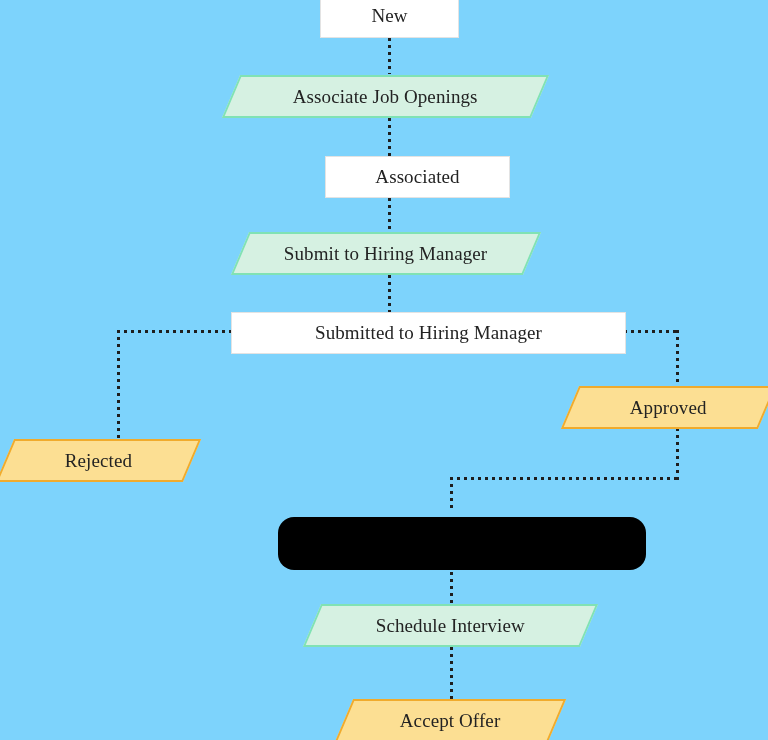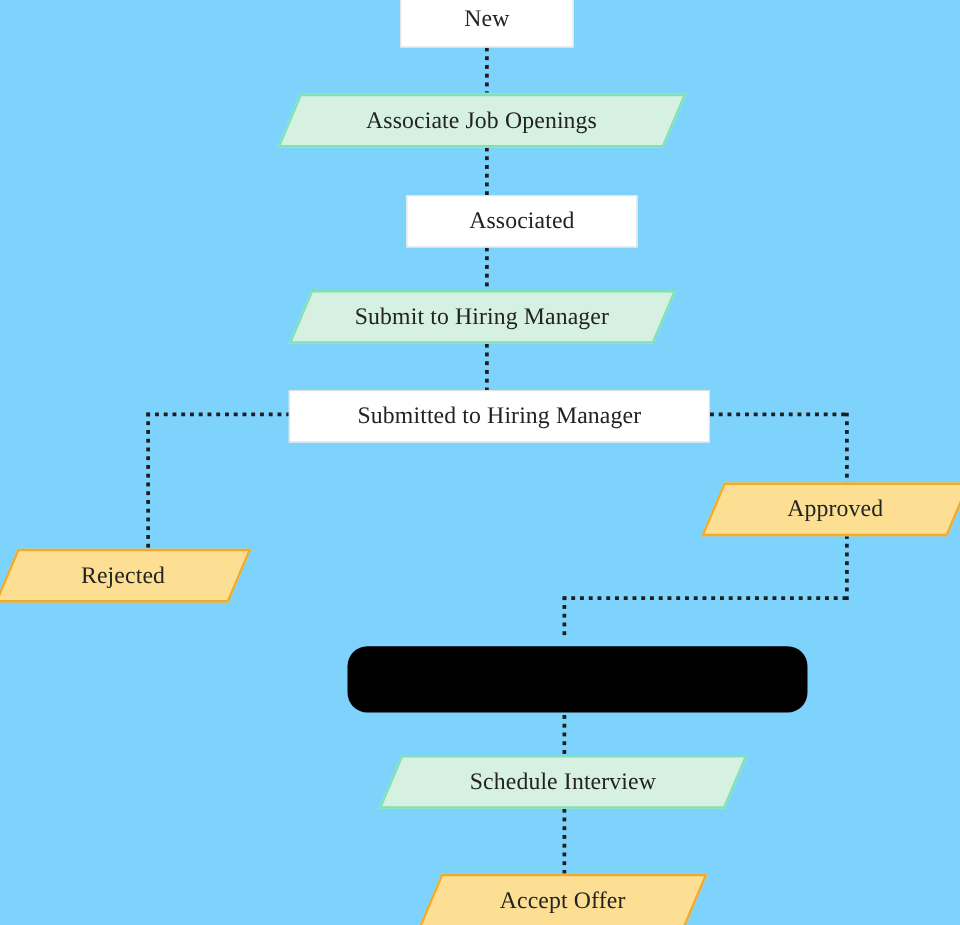--- a/index.html
+++ b/index.html
@@ -127,21 +127,21 @@
   </div>
 
   <div class="state" style="left:297px; top:156px; width:185px; height:42px;margin-left:28px;">
     <span>Associated</span>
   </div>
 
   <div class="action green" style="left:240px; top:232px; width:292px; height:43px;">
     <span>Submit to Hiring Manager</span>
   </div>
 
-  <div class="state" style="left:231px; top:312px; width:337px; height:42px;text-align:center;">
+  <div class="state" style="left:231px; top:312px; width:395px; height:42px;text-align:center;">
     <span>Submitted to Hiring Manager</span>
   </div>
 
   <div class="action amber" style="left:570px; top:386px; width:197px; height:43px;">
     <span>Approved</span>
   </div>
 
   <div class="action amber" style="left:5px; top:439px; width:187px; height:43px;">
     <span>Rejected</span>
   </div>

